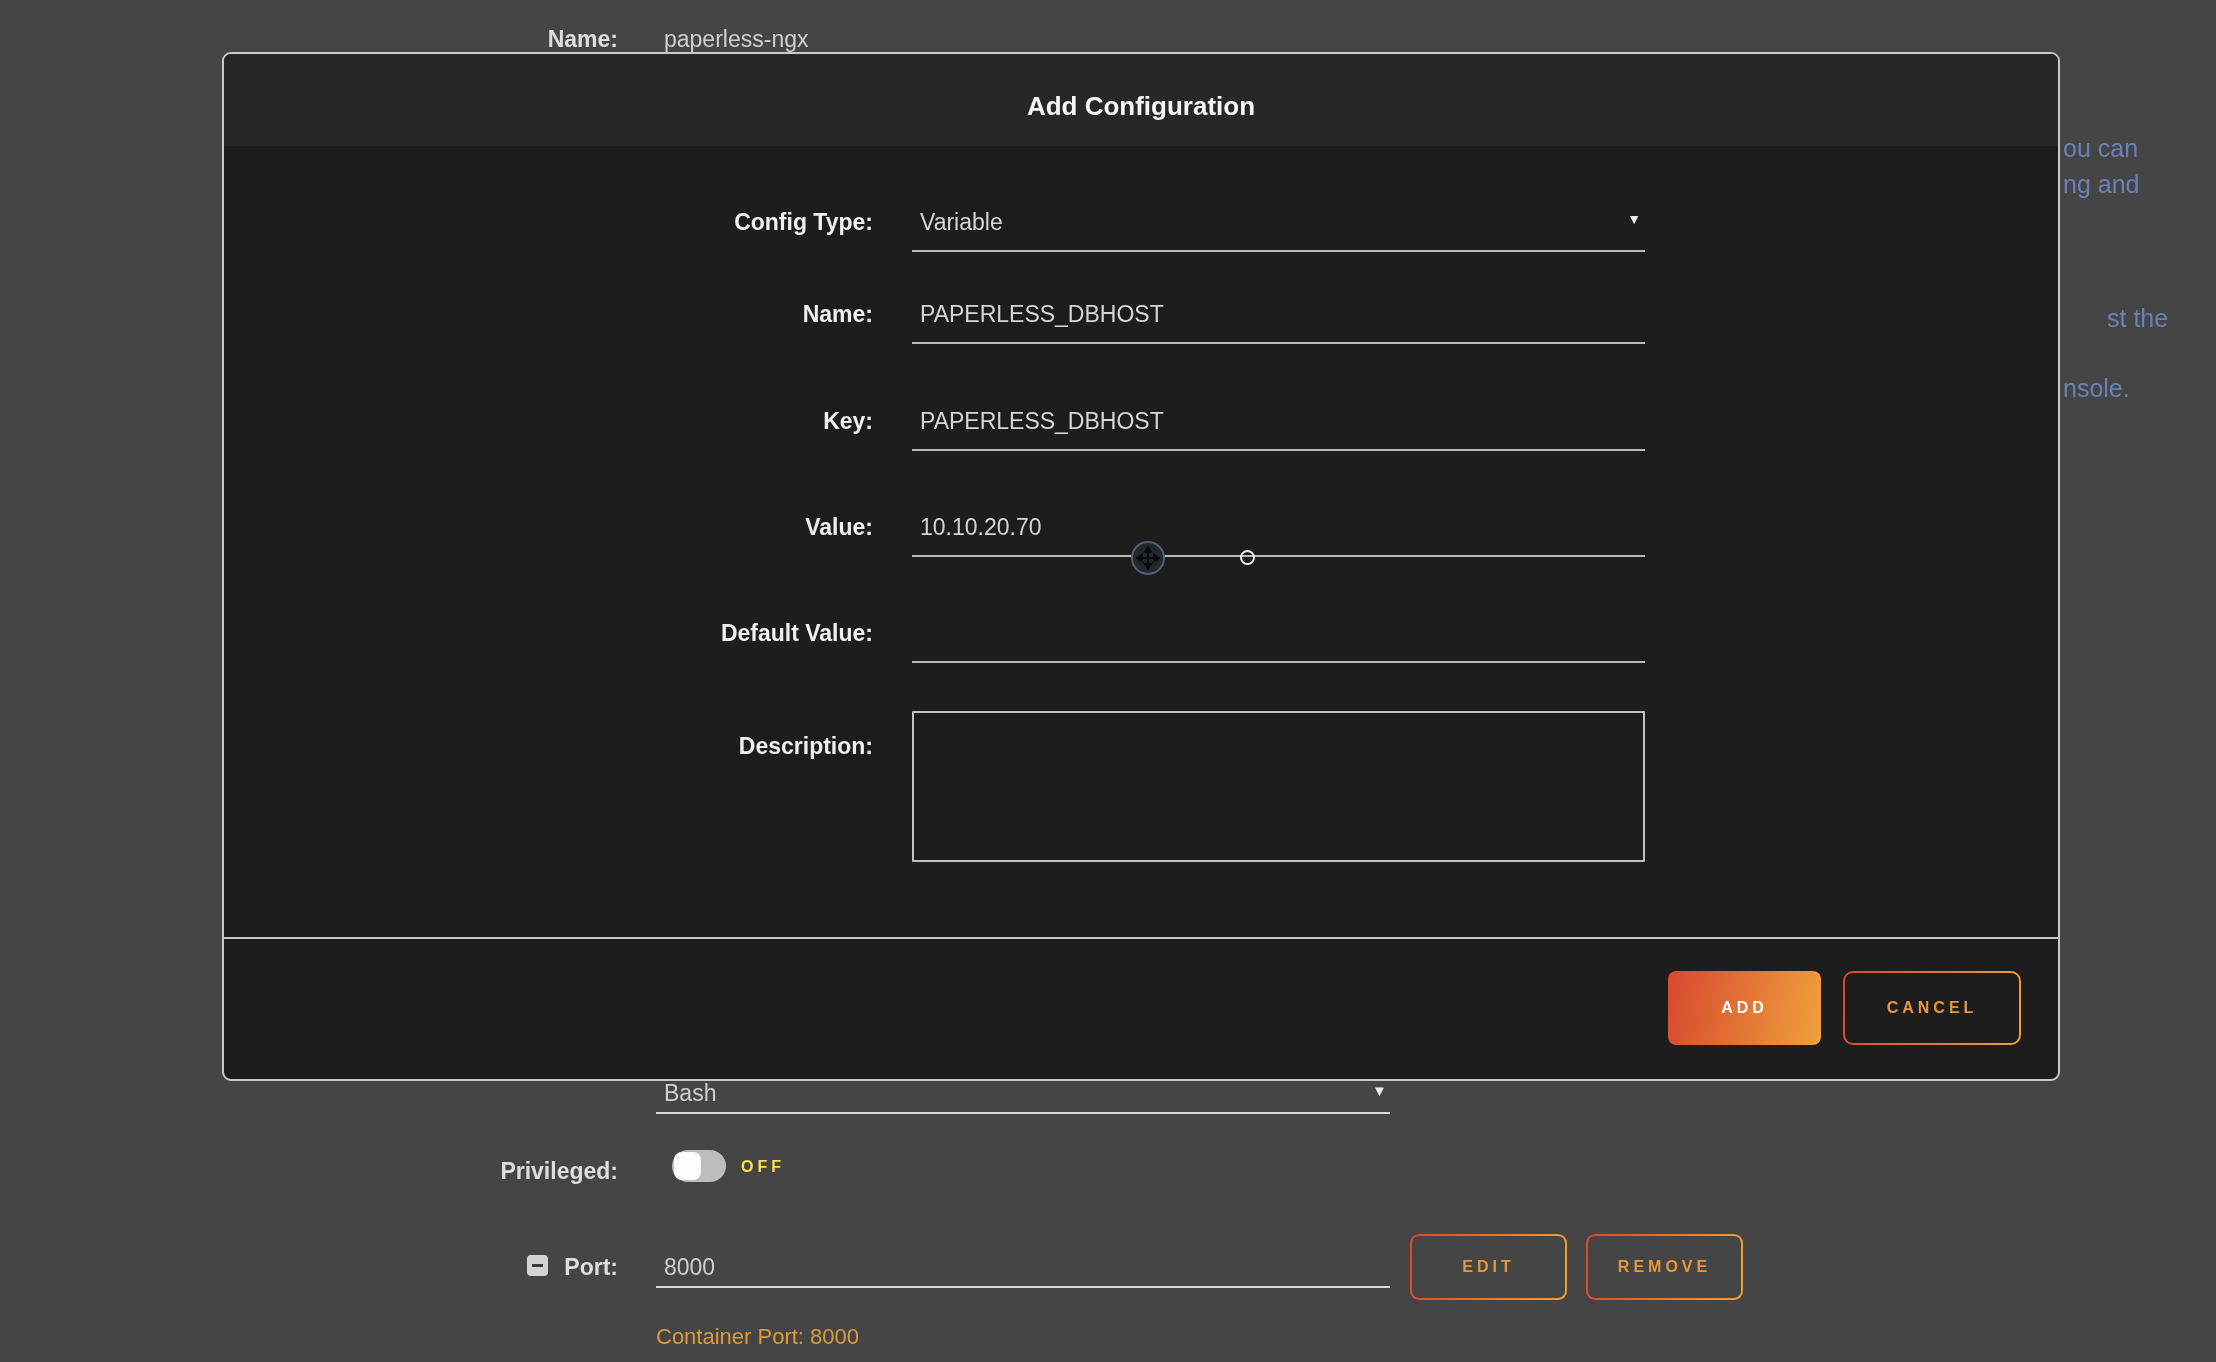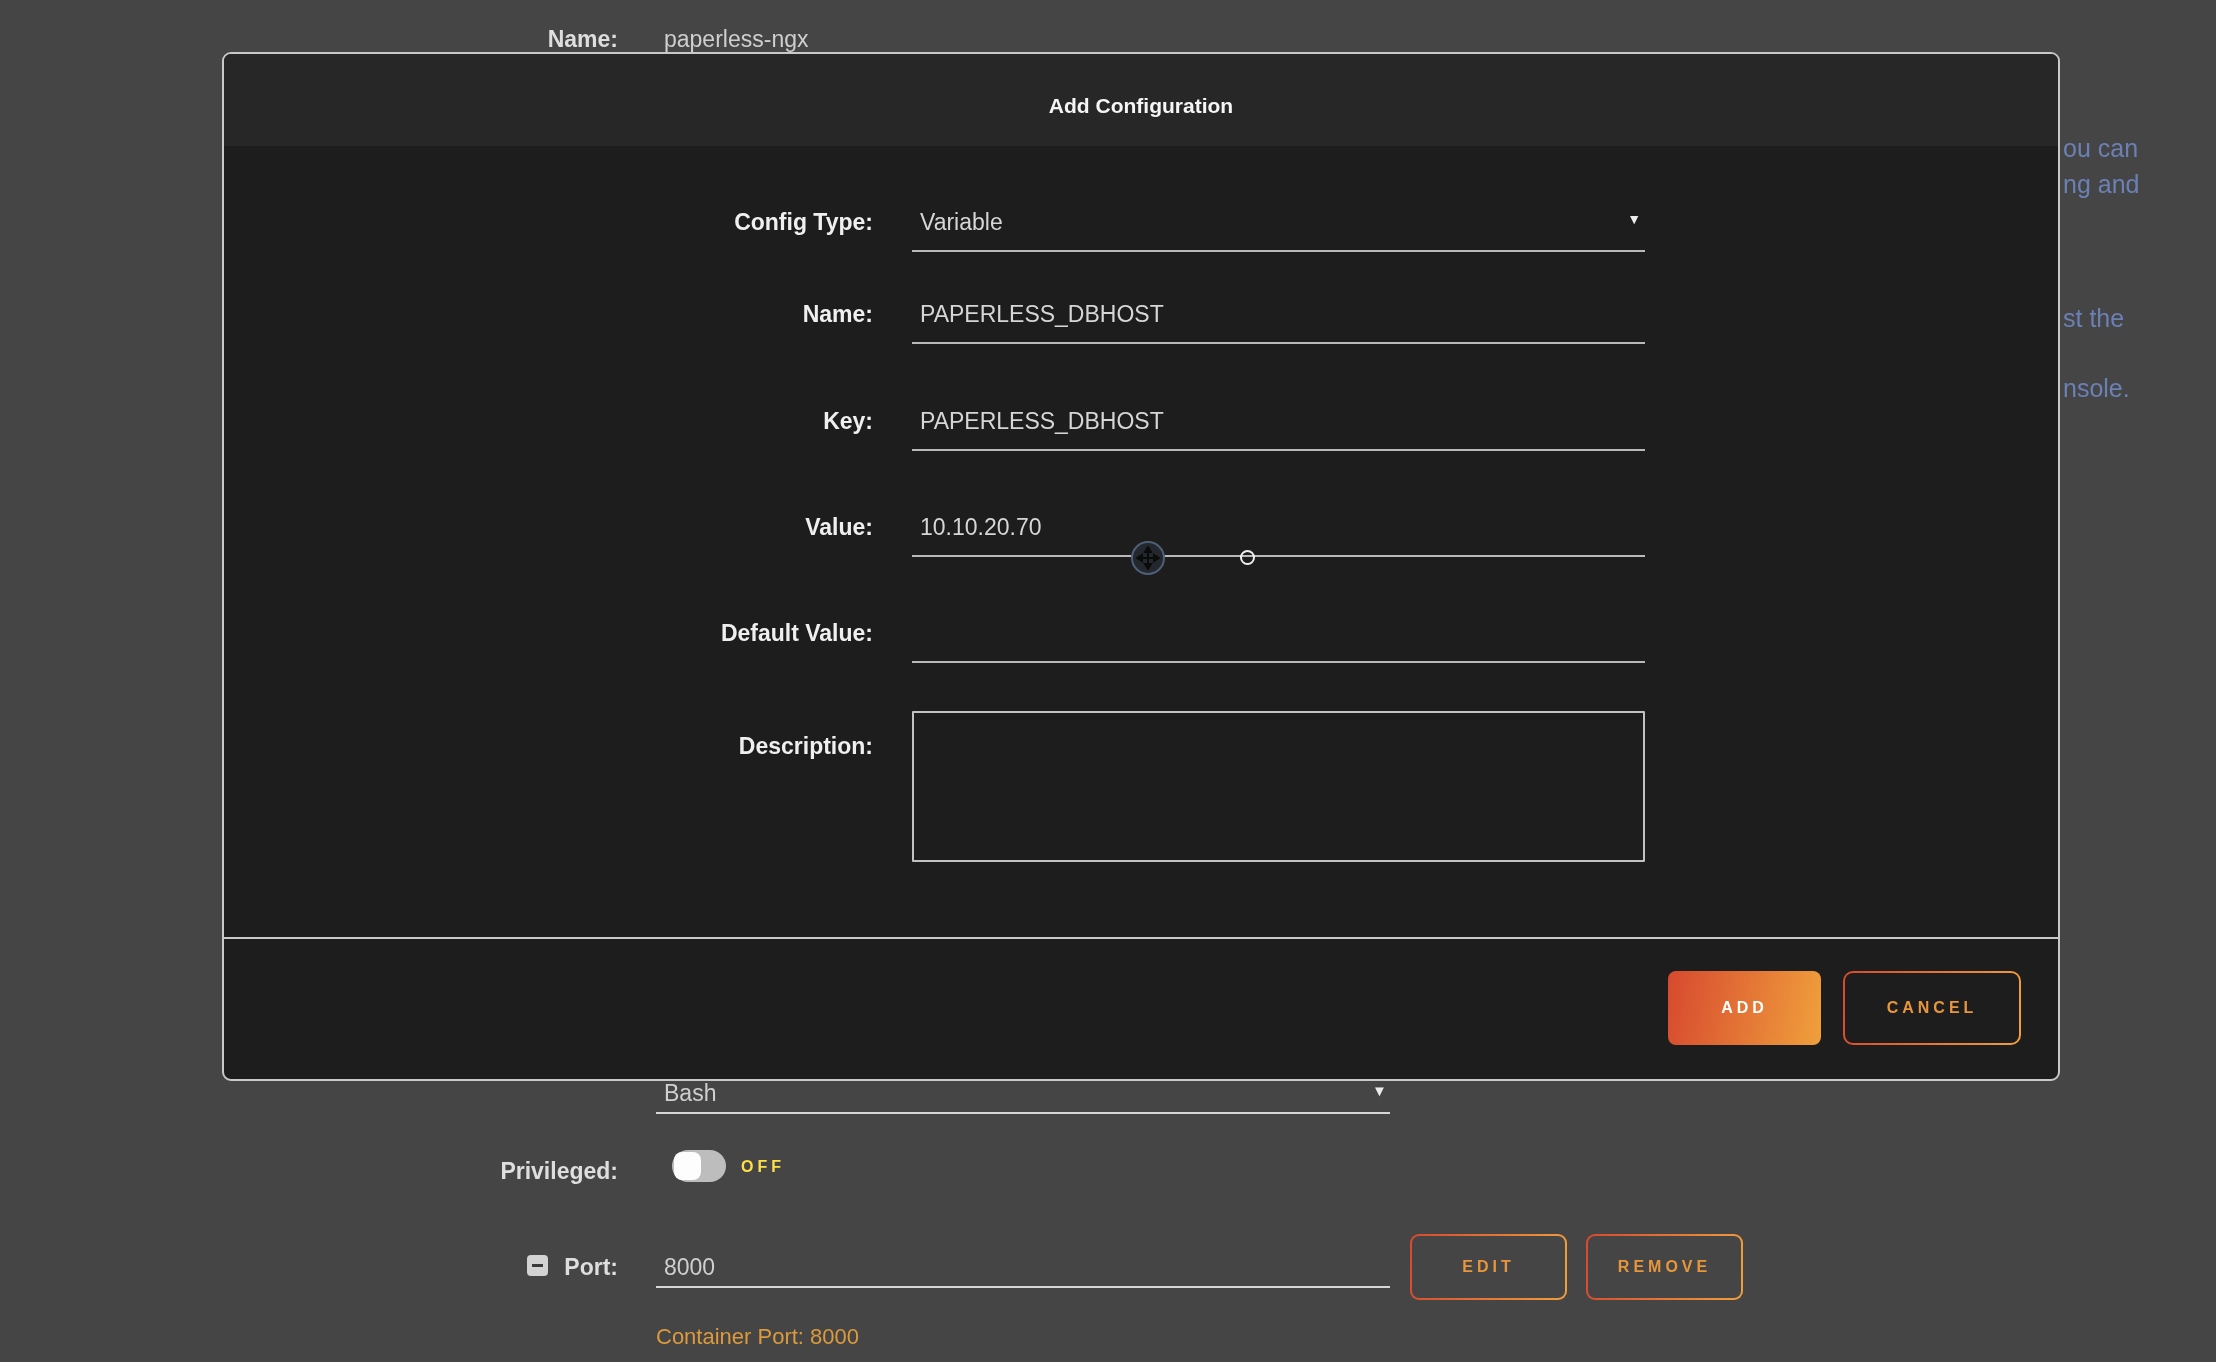--- a/index.html
+++ b/index.html
@@ -65,21 +65,21 @@
   .modal{
     position:absolute;left:222px;top:52px;width:1838px;height:1029px;z-index:10;
     box-sizing:border-box;background:#1d1d1d;
     border:2px solid #c9c9c9;border-radius:9px;
   }
   .modal-header{
     position:absolute;left:0;top:0;right:0;height:92px;background:#272727;
     border-radius:7px 7px 0 0;
     display:flex;align-items:center;justify-content:center;
   }
-  .modal-title{font-size:21px;font-weight:bold;color:#f5f5f5;margin-top:12px;}
+  .modal-title{font-size:26px;font-weight:bold;color:#f5f5f5;margin-top:12px;}
   .frow{position:absolute;left:0;right:0;}
   .flabel{
     position:absolute;left:0;width:649px;text-align:right;
     font-size:23px;font-weight:bold;color:#efefef;white-space:nowrap;
   }
   .fwrap{
     position:absolute;left:688px;width:733px;box-sizing:border-box;
     border-bottom:2px solid #b9b9b9;
   }
   .fwrap input{
@@ -127,21 +127,21 @@
 </head>
 <body>
 
 <div class="bg-layer">
 
   <div class="bg-label" style="top:26px;">Name:</div>
   <div class="bg-value" style="top:26px;">paperless-ngx</div>
 
   <span class="help-frag" style="top:134px;">ou can</span>
   <span class="help-frag" style="top:170px;">ng and</span>
-  <span class="help-frag" style="top:304px;">st the</span>
+  <span class="help-frag" style="top:304px;margin-left:44px;">st the</span>
   <span class="help-frag" style="top:374px;">nsole.</span>
 
   <div class="bg-value" style="top:1080px;">Bash</div>
   <span class="bg-select-arrow" style="top:1082px;">▼</span>
   <div class="bg-underline" style="top:1112px;"></div>
 
   <div class="bg-label" style="top:1158px;">Privileged:</div>
   <div class="toggle">
     <div class="knob"></div>
   </div>

